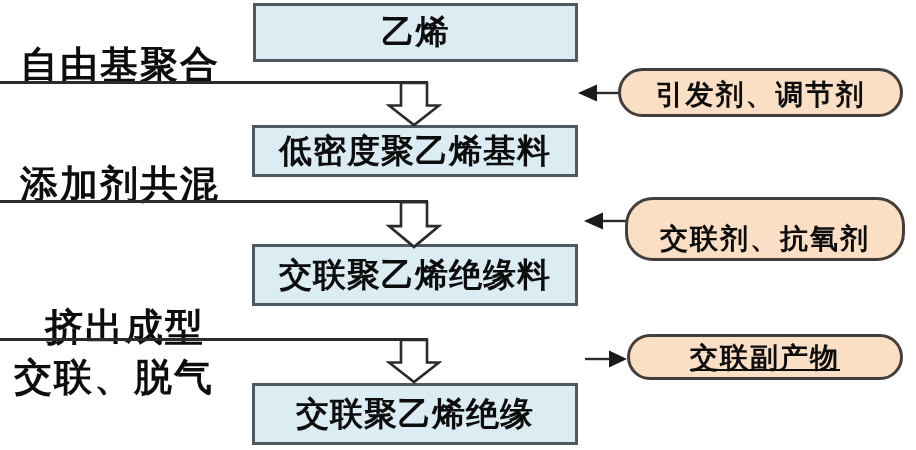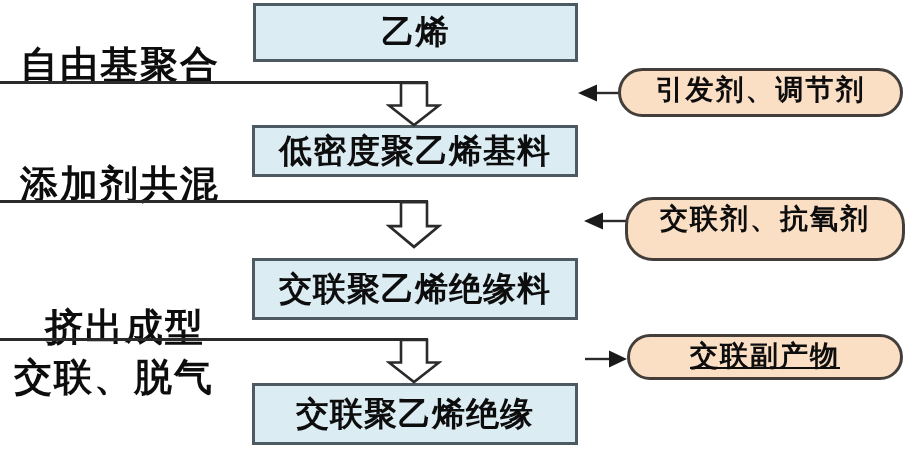--- a/index.html
+++ b/index.html
@@ -24,21 +24,21 @@
     align-items: center;
     justify-content: center;
     font-size: 33px;
     font-weight: bold;
     color: #0d0d0d;
     letter-spacing: 1px;
     white-space: nowrap;
   }
   .box-ethylene   { left: 253px; top: 3px;   width: 325px; height: 59px; }
   .box-ldpe       { left: 252px; top: 125px; width: 326px; height: 52px; }
-  .box-xlpe-comp  { left: 252px; top: 258px; width: 326px; height: 62px; }
+  .box-xlpe-comp  { left: 252px; top: 244px; width: 326px; height: 62px; }
   .box-xlpe-insul { left: 252px; top: 383px; width: 326px; height: 62px; }
 
   .step-label {
     position: absolute;
     font-size: 38px;
     font-weight: bold;
     color: #0d0d0d;
     white-space: nowrap;
     letter-spacing: 2px;
   }
@@ -67,21 +67,21 @@
   .darr-2 { top: 201px; height: 48px; }
   .darr-3 { top: 339px; height: 45px; }
 
   .side-node {
     position: absolute;
     background: #fadfc5;
     border: 3px solid #433e39;
     border-radius: 28px;
     box-sizing: border-box;
     display: flex;
-    align-items: flex-start;
+    align-items: flex-end;
     justify-content: center;
     font-size: 28px;
     font-weight: bold;
     color: #0d0d0d;
     letter-spacing: 2px;
     white-space: nowrap;
   }
   .oval-1 { left: 618px; top: 68px;  width: 285px; height: 49px; }
   .oval-2 { left: 625px; top: 197px; width: 280px; height: 64px; }
   .oval-3 { left: 627px; top: 334px; width: 276px; height: 46px; text-decoration: underline; }

